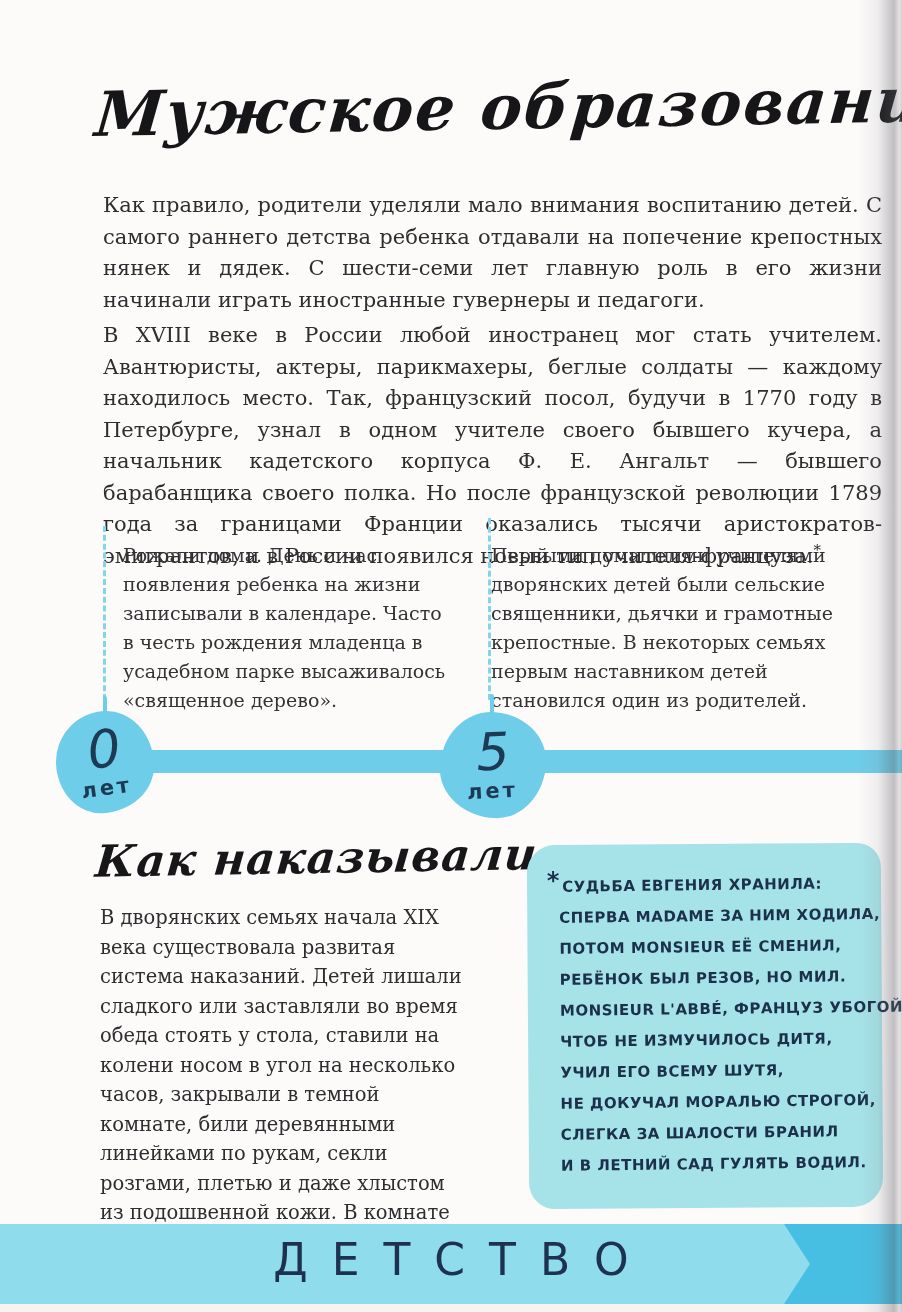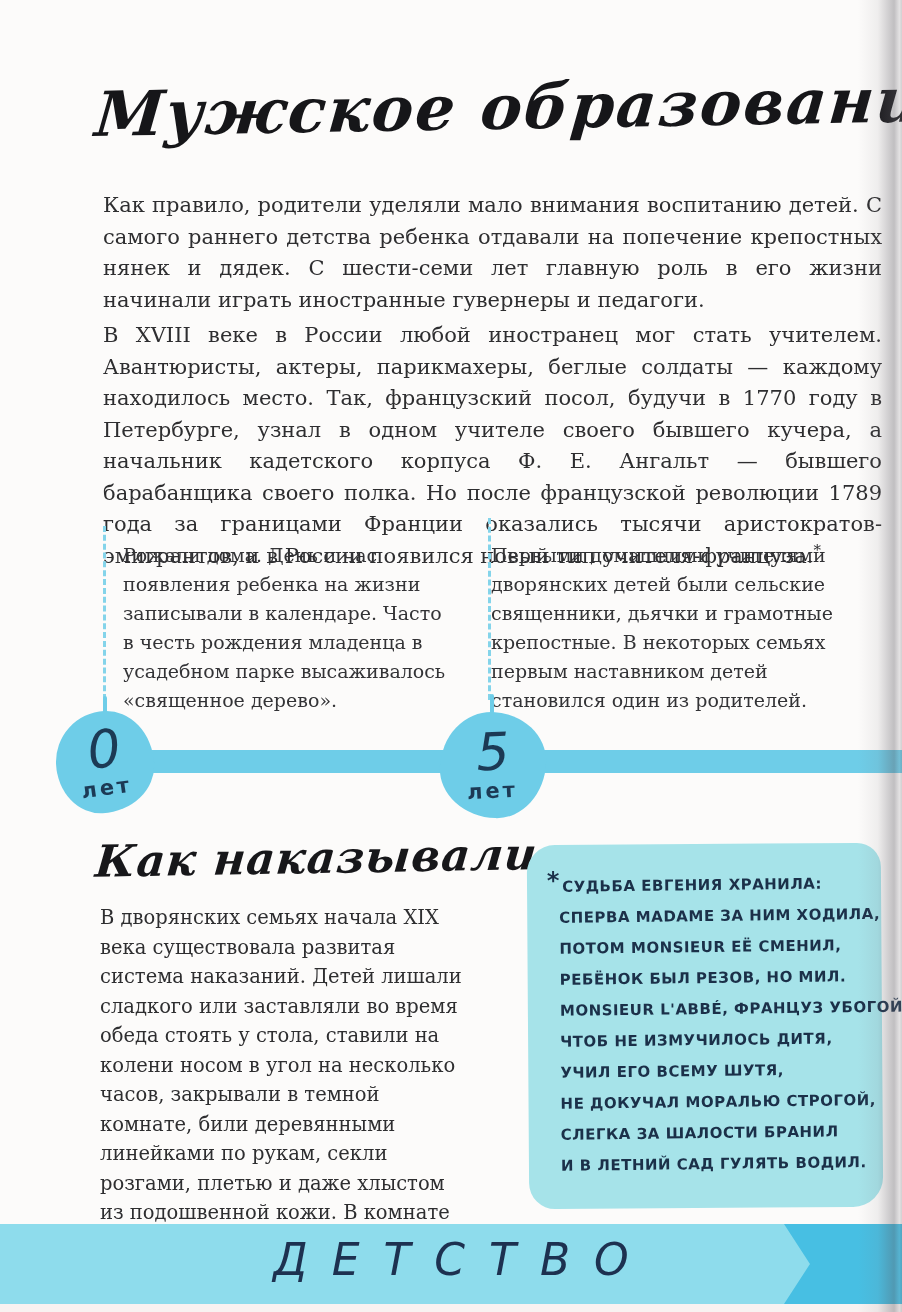--- a/index.html
+++ b/index.html
@@ -184,17 +184,17 @@
     <div class="poem-line">Monsieur l'Abbé, француз убогой,</div>
     <div class="poem-line">Чтоб не измучилось дитя,</div>
     <div class="poem-line">Учил его всему шутя,</div>
     <div class="poem-line">Не докучал моралью строгой,</div>
     <div class="poem-line">Слегка за шалости бранил</div>
     <div class="poem-line">И в Летний сад гулять водил.</div>
   </div>
 
   <div class="footer-band" style="background: rgb(142, 220, 236);"></div>
   <div class="footer-arrow" style="background: rgb(71, 191, 227);"></div>
-  <div class="footer-label" style="text-transform: uppercase; font-style: italic;">детство</div>
+  <div class="footer-label" style="text-transform: uppercase;">детство</div>
   <div class="footer-bottom-strip"></div>
 
   <div class="edge-shade"></div>
 </div>
 
 </body></html>

